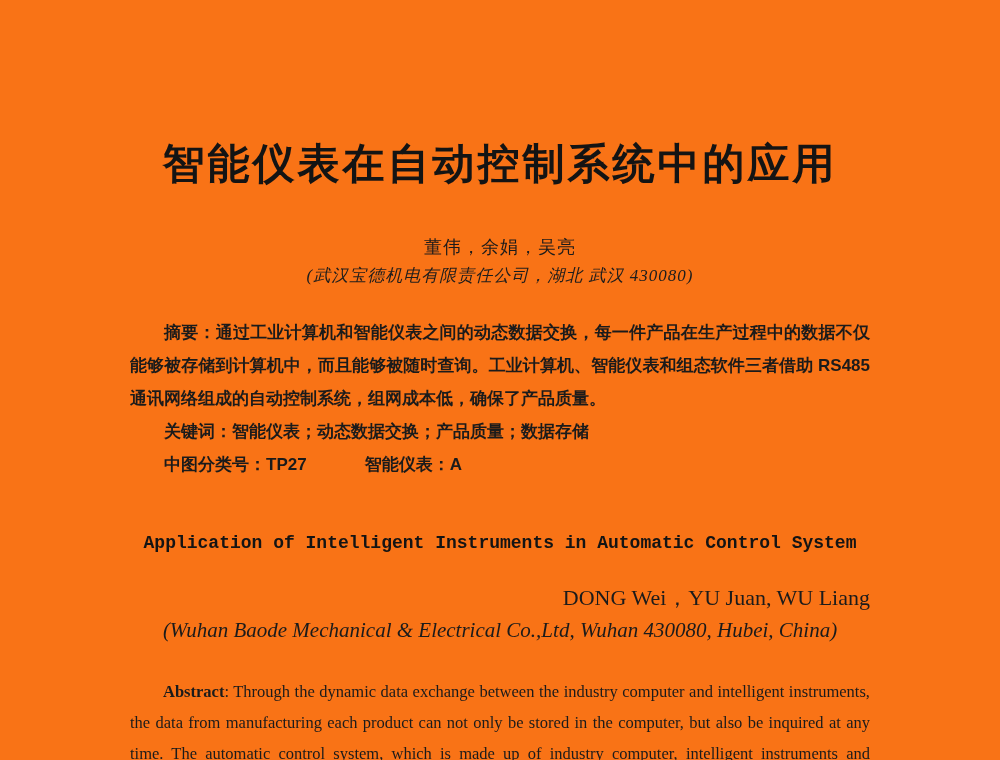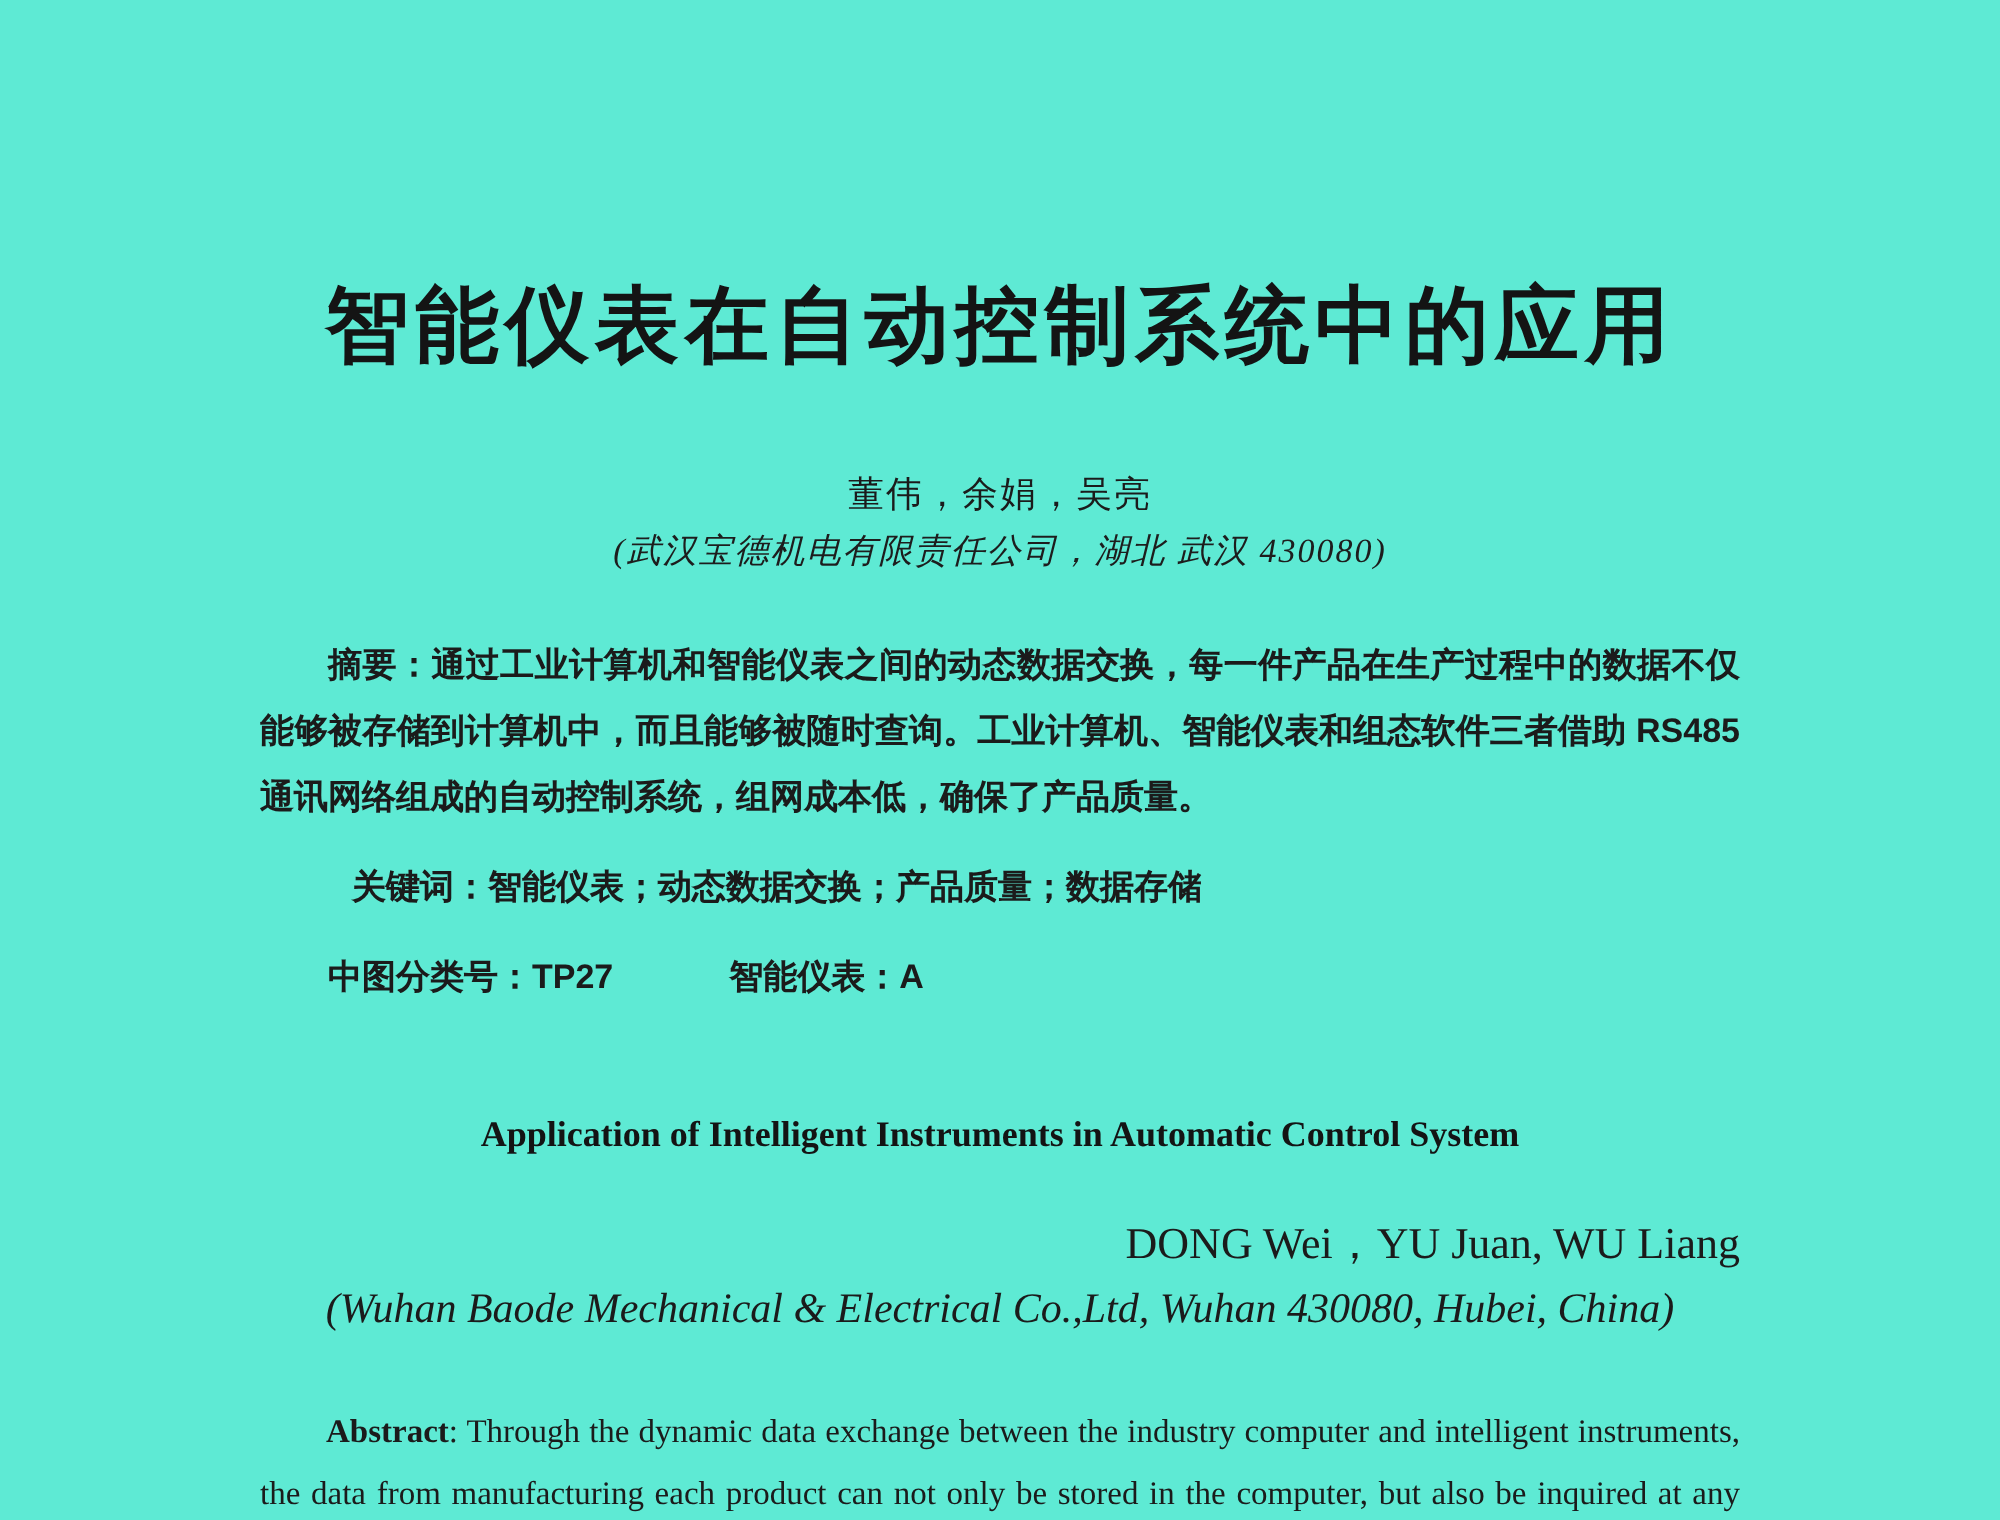--- a/index.html
+++ b/index.html
@@ -11,21 +11,21 @@
     width: 1000px;
     height: 760px;
     overflow: hidden;
     color: #1b1b1b;
     font-family: "Liberation Serif", "DejaVu Serif", serif;
   }
   .page {
     position: relative;
     width: 1000px;
     height: 760px;
-    background: #5eead4;
+    background: #f97316;
     box-sizing: border-box;
     padding: 0 130px;
   }
   .title-zh {
     margin: 0;
     padding-top: 138px;
     text-align: center;
     font-family: "Liberation Serif", "DejaVu Serif", serif;
     font-size: 42px;
     font-weight: 600;
@@ -56,21 +56,21 @@
     margin: 28px 0 0 0;
     font-family: "Liberation Sans", "DejaVu Sans", sans-serif;
     font-weight: 600;
     font-size: 17px;
     line-height: 33px;
     text-align: justify;
     text-indent: 2em;
     color: #1b1b1b;
   }
   .keywords-zh {
-    margin: 12px;
+    margin: 0;
     font-family: "Liberation Sans", "DejaVu Sans", sans-serif;
     font-weight: 600;
     font-size: 17px;
     line-height: 33px;
     text-indent: 2em;
     color: #1b1b1b;
   }
   .clc-line {
     margin: 0;
     font-family: "Liberation Sans", "DejaVu Sans", sans-serif;
@@ -81,21 +81,21 @@
     color: #1b1b1b;
   }
   .clc-gap {
     display: inline-block;
     width: 58px;
   }
   .title-en {
     margin: 0;
     margin-top: 50px;
     text-align: center;
-    font-family: Liberation Serif, serif;
+    font-family: Liberation Mono, monospace;
     font-size: 18px;
     font-weight: 700;
     line-height: 25px;
     color: #141414;
   }
   .authors-en {
     margin-top: 31px;
     text-align: right;
     font-size: 22px;
     line-height: 21px;

